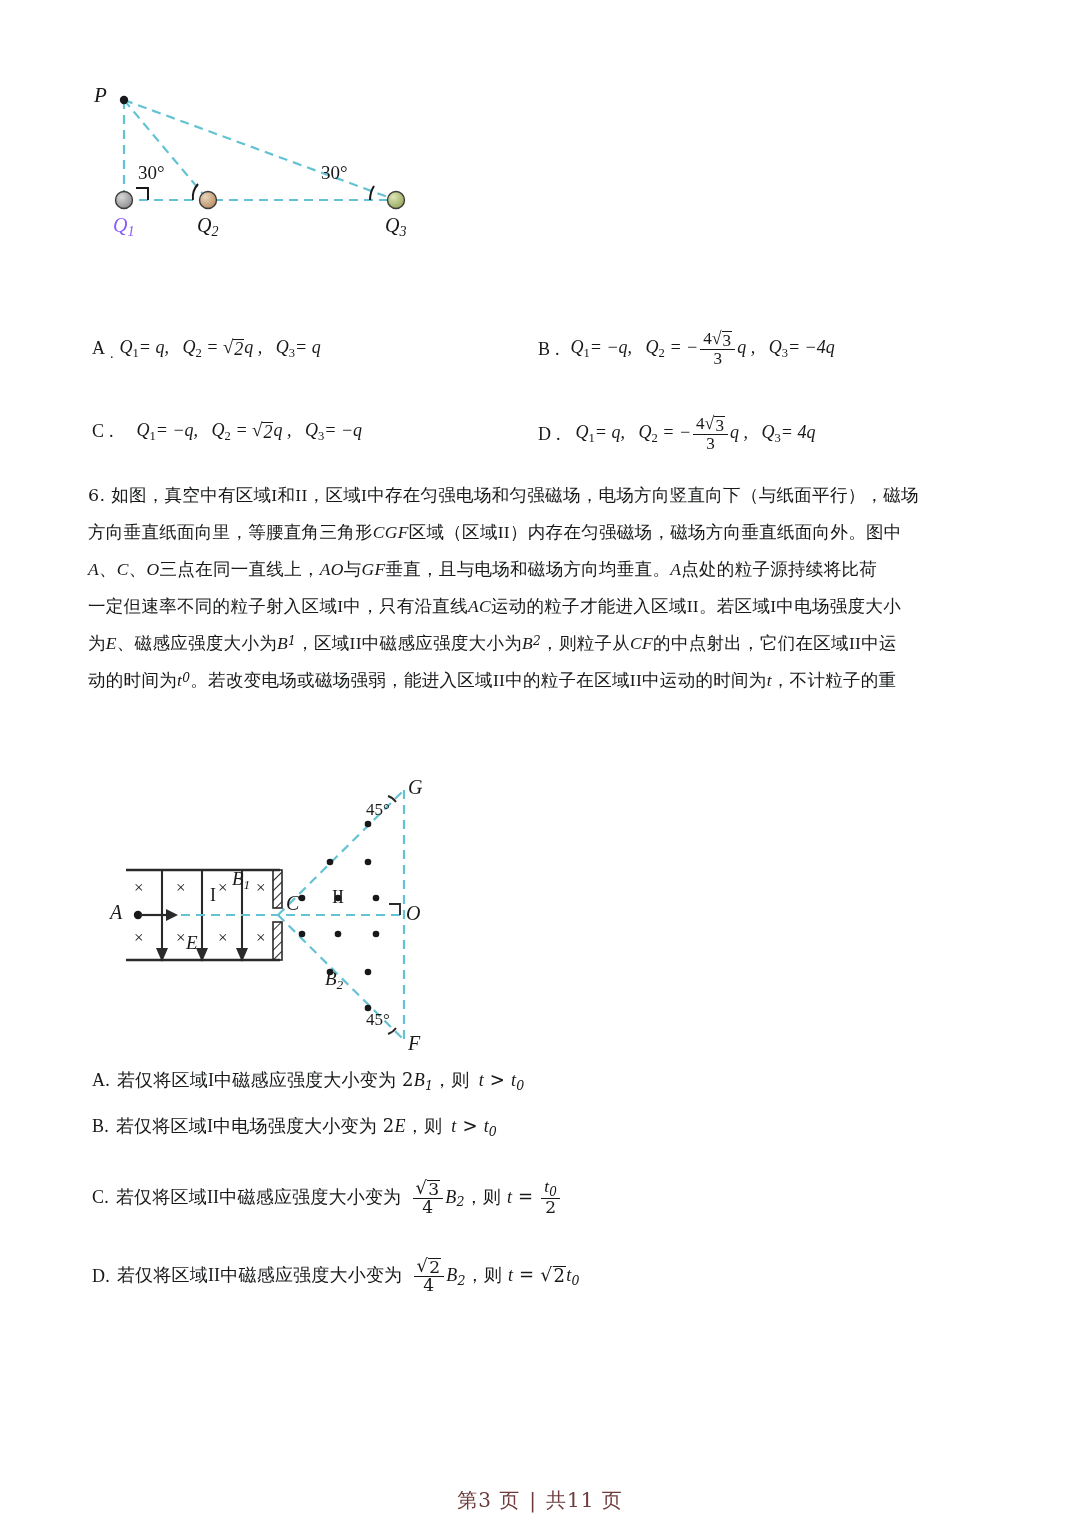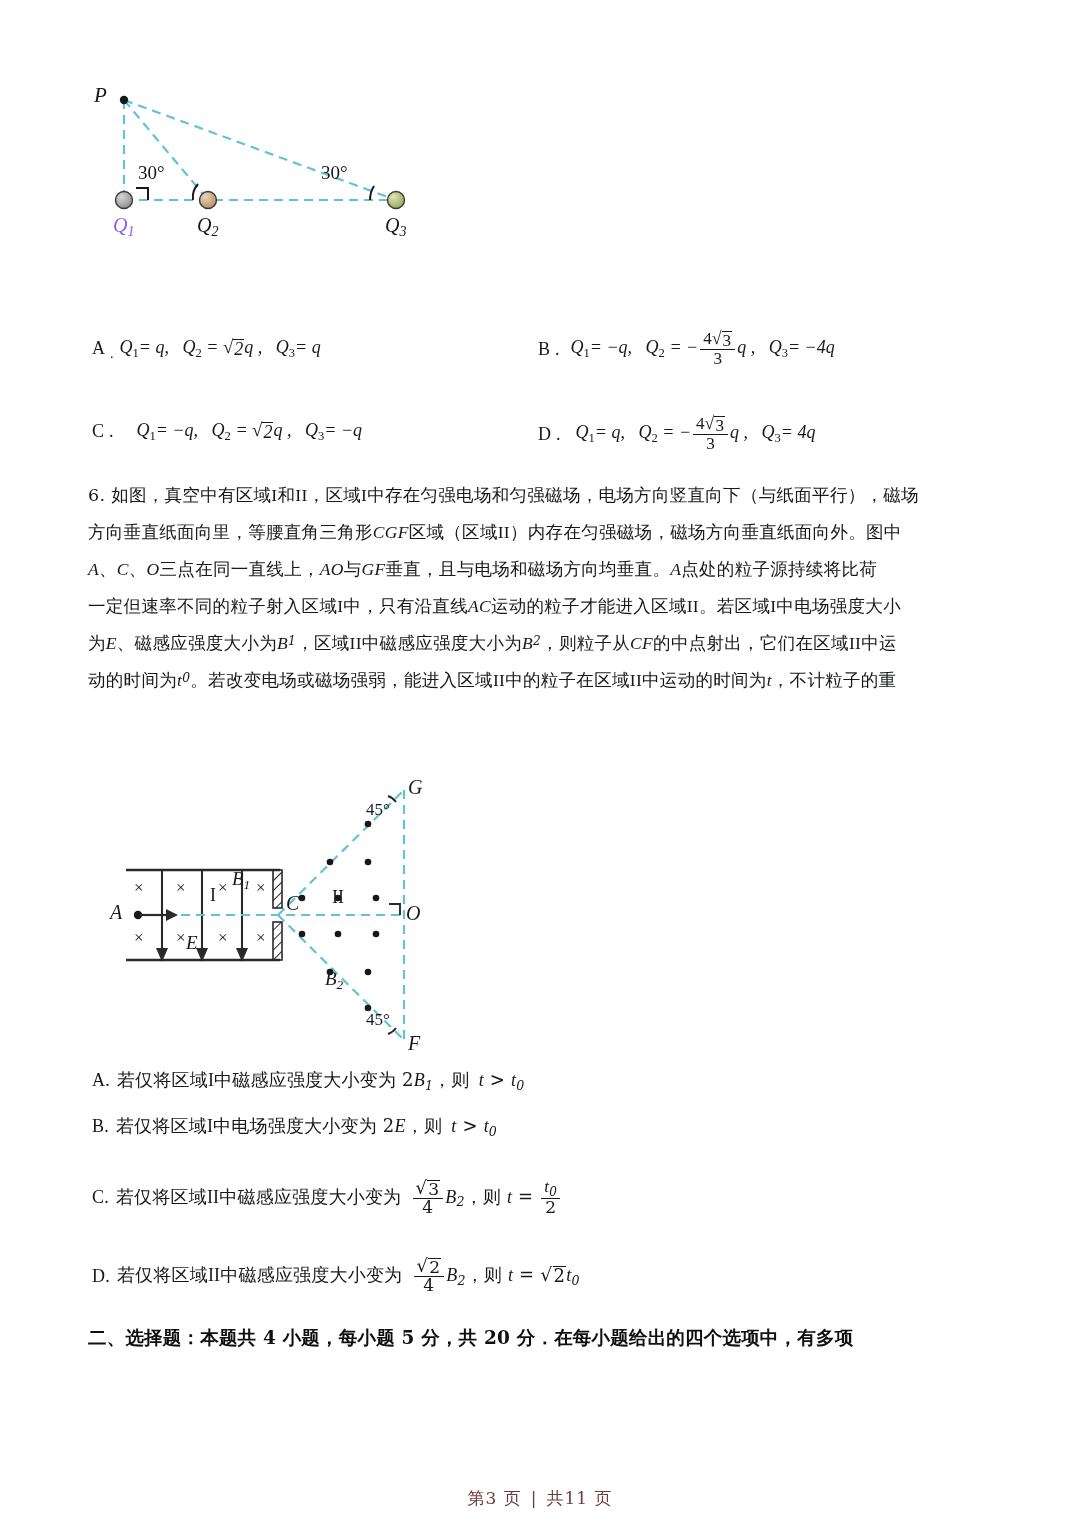--- a/index.html
+++ b/index.html
@@ -121,21 +121,21 @@
   }
   #sect2 .line { height: 34px; white-space: nowrap; }
 
   
   #footer {
     position: absolute;
     left: 0; top: 1487px;
     width: 1080px;
     text-align: center;
     font-family: "DejaVu Serif", "Liberation Serif", serif;
-    font-size: 17px;
+    font-size: 20px;
     color: #6d3b3b;
     letter-spacing: 1px;
   }
   #footer .sep { margin: 0 9px; color: #6d3b3b; }
 </style>
 </head>
 <body>
 
 <div class="page">
 
@@ -410,20 +410,19 @@
               <span class="radicand">2</span>
             </span></span>
           <span class="den">4</span>
         </span><span class="ital">B</span><span class="sub">2</span>，则 <span class="ital">t</span> = <span class="sqrt">
           <span class="rad">√</span>
           <span class="radicand">2</span>
         </span><span class="ital">t</span><span class="sub">0</span></span>
   </div>
 
   <div id="sect2">
-    <div class="line">二、选择题：本题共 4 小题，每小题 5 分，共 20 分．在每小题给出的四个选项中，有多项</div>
   </div>
 
   <div id="footer">
     <span>第3 页</span><span class="sep">|</span><span>共11 页</span>
   </div>
 
 </div>
 
 </body></html>

